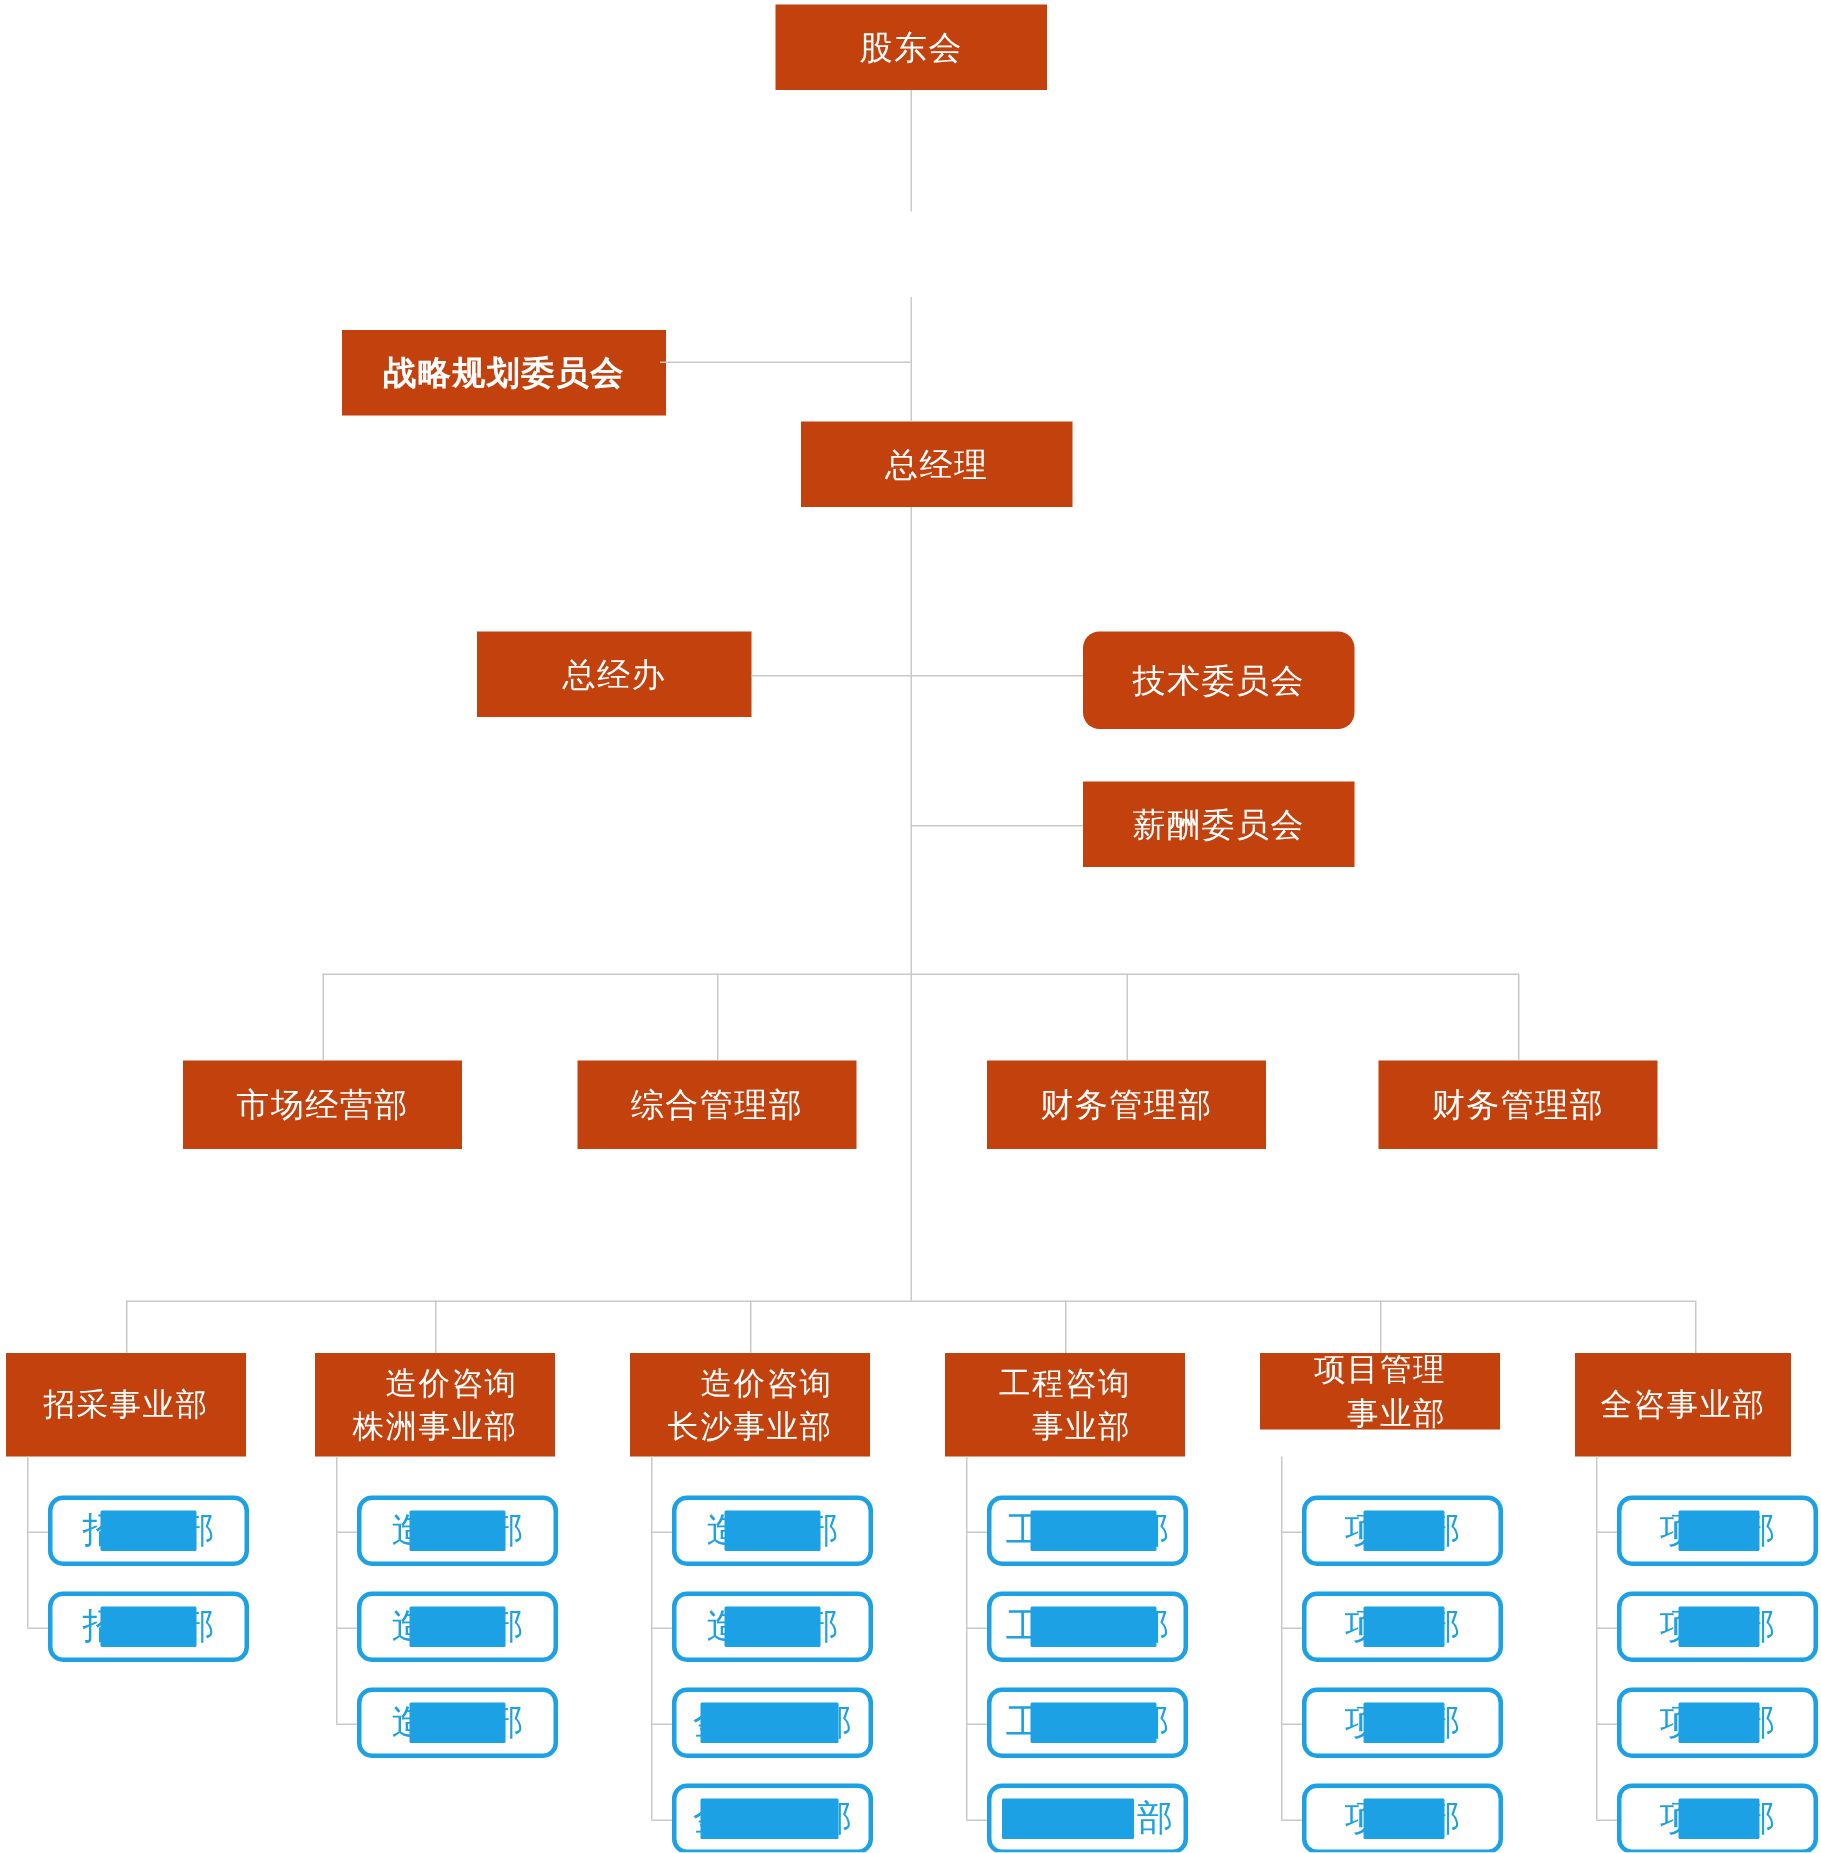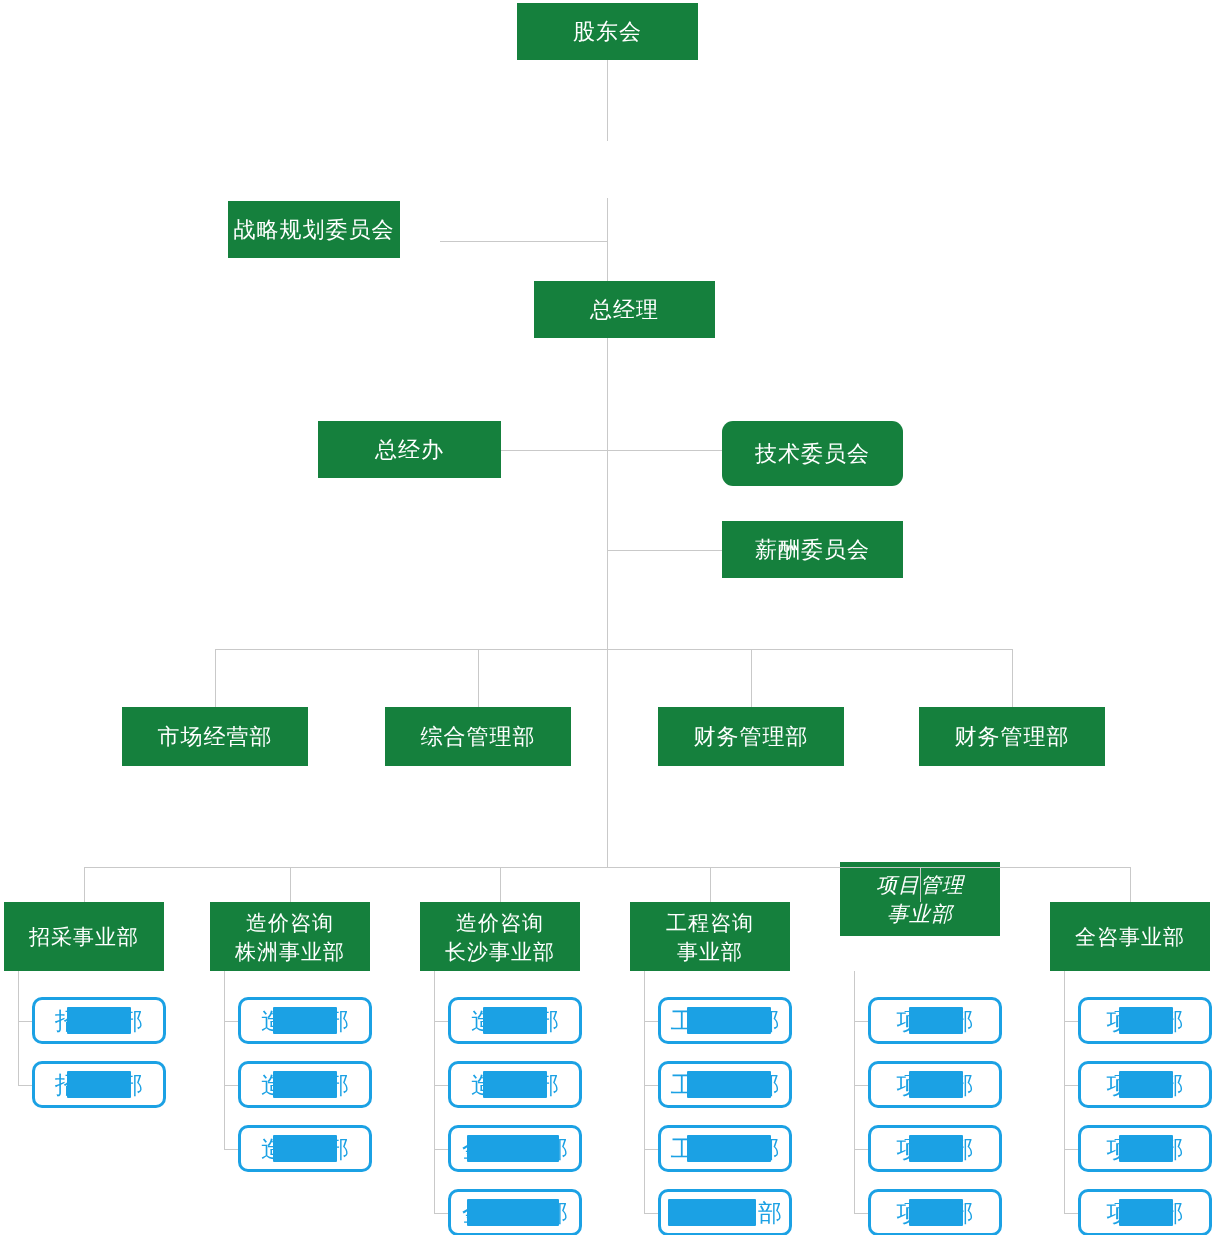--- a/index.html
+++ b/index.html
@@ -2,24 +2,24 @@
 <html><head>
 <meta charset="utf-8">
 <style>
   html,body{margin:0;padding:0;background:#ffffff;}
   body{font-family:"Liberation Sans","DejaVu Sans",sans-serif;}
   #org-chart{position:relative;width:1214px;height:1235px;background:#fff;overflow:hidden;}
 
   
   .box{
     position:absolute;
-    background:#15803d;
+    background:#c2410c;
     color:#ffffff;
     display:flex;align-items:center;justify-content:center;
-    text-align:center;
+    text-align:right;
     font-size:22px;
     letter-spacing:1px;
   }
   .division{
     font-size:21px;
     line-height:29px;
     white-space:pre-line;
     letter-spacing:1px;
   }
 
@@ -58,41 +58,41 @@
   .s3 .blk{width:84px;margin-left:-8px;margin-right:-15px;}
   .s4 .blk{width:88px;margin-right:2px;}
   .s5 .blk{width:54px;margin-left:-12px;margin-right:-13px;}
 </style>
 </head>
 <body>
 
 <div id="org-chart">
 
   <div class="box" style="left:517px;top:3px;width:181px;height:57px;">股东会</div>
-  <div class="box" style="left:228px;top:201px;width:172px;height:57px;">战略规划委员会</div>
+  <div class="box" style="left:228px;top:220px;width:216px;height:57px;font-weight:bold;">战略规划委员会</div>
   <div class="box" style="left:534px;top:281px;width:181px;height:57px;">总经理</div>
   <div class="box" style="left:318px;top:421px;width:183px;height:57px;">总经办</div>
   <div class="box" style="left:722px;top:421px;width:181px;height:65px;border-radius:11px;">技术委员会</div>
   <div class="box" style="left:722px;top:521px;width:181px;height:57px;">薪酬委员会</div>
 
   <div class="box" style="left:122px;top:707px;width:186px;height:59px;">市场经营部</div>
   <div class="box" style="left:385px;top:707px;width:186px;height:59px;">综合管理部</div>
   <div class="box" style="left:658px;top:707px;width:186px;height:59px;">财务管理部</div>
   <div class="box" style="left:919px;top:707px;width:186px;height:59px;">财务管理部</div>
 
   <div class="box division" style="left:4px;top:902px;width:160px;height:69px;">招采事业部</div>
   <div class="box division" style="left:210px;top:902px;width:160px;height:69px;">造价咨询
 株洲事业部</div>
   <div class="box division" style="left:420px;top:902px;width:160px;height:69px;">造价咨询
 长沙事业部</div>
   <div class="box division" style="left:630px;top:902px;width:160px;height:69px;">工程咨询
 事业部</div>
-  <div class="box division" style="left:840px;top:862px;width:160px;height:74px;font-style:italic;">项目管理
+  <div class="box division" style="left:840px;top:902px;width:160px;height:51px;">项目管理
 事业部</div>
-  <div class="box division" style="left:1050px;top:902px;width:160px;height:69px;">全咨事业部</div>
+  <div class="box division" style="left:1050px;top:902px;width:144px;height:69px;">全咨事业部</div>
 
   <div class="line" style="left:607px;top:60px;width:1px;height:81px;"></div>
   <div class="line" style="left:607px;top:198px;width:1px;height:83px;"></div>
   <div class="line" style="left:607px;top:338px;width:1px;height:529px;"></div>
   <div class="line" style="left:440px;top:241px;width:167px;height:1px;"></div>
   <div class="line" style="left:501px;top:450px;width:221px;height:1px;"></div>
   <div class="line" style="left:607px;top:550px;width:115px;height:1px;"></div>
   <div class="line" style="left:215px;top:649px;width:797px;height:1px;"></div>
   <div class="line" style="left:84px;top:867px;width:1046px;height:1px;"></div>
 

